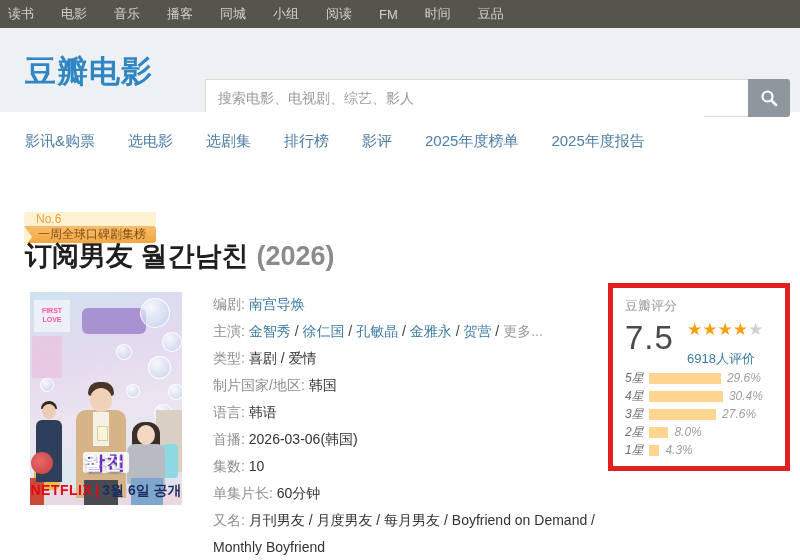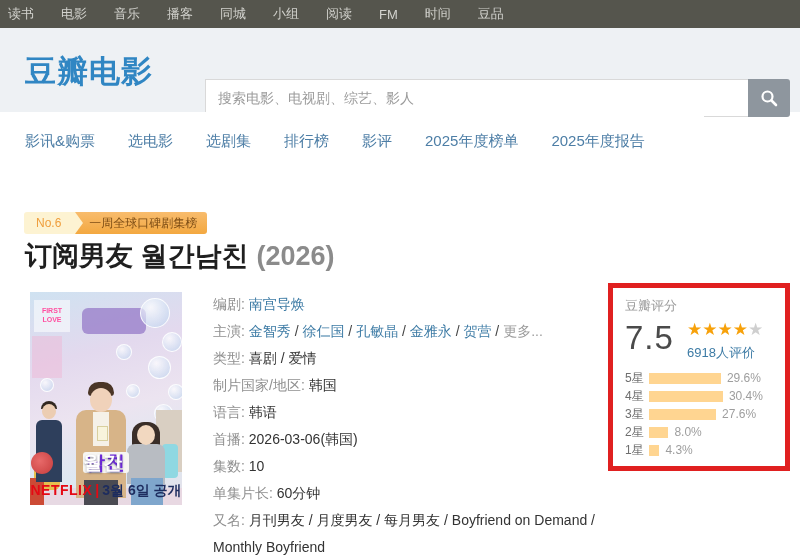--- a/index.html
+++ b/index.html
@@ -22,21 +22,21 @@
   .search-input::placeholder { color:#9b9b9b; }
   .search-btn { width:42px; height:38px; background:#8e969e; border:none;
     border-radius:0 3px 3px 0; cursor:pointer; display:flex; align-items:center; justify-content:center; }
 
   
   .subnav { position:absolute; left:0; top:112px; width:704px; height:58px; background:#fff;
     display:flex; align-items:center; gap:33px; padding-left:25px; }
   .subnav-item { font-size:15px; color:#4d7ea6; cursor:pointer; }
 
   
-  .badge { position:absolute; left:24px; top:212px; height:22px; display:flex; font-size:12px; }
+  .badge { position:absolute; left:24px; top:212px; height:22px; display:flex; font-size:12px;flex-direction:column; }
   .badge-rank { background:#fdf3d2; color:#ef9e3d; display:flex; align-items:center;
     padding:0 14px 0 12px; border-radius:3px 0 0 3px; }
   .badge-list { position:relative; background:linear-gradient(#f8bc6d,#f3a840); color:#7d4d15;
     display:flex; align-items:center; padding:0 10px 0 14px; border-radius:0 3px 3px 0; }
   .badge-list::before { content:""; position:absolute; left:0; top:0;
     border-top:11px solid transparent; border-bottom:11px solid transparent;
     border-left:8px solid #fdf3d2; }
 
   
   .page-title { position:absolute; left:25px; top:238px; font-size:27px; font-weight:bold; color:#1f1f1f; }
@@ -92,22 +92,22 @@
   
   .rating-box { position:absolute; left:608px; top:283px; width:182px; height:188px;
     border:5px solid #e02020; background:#fff; padding:9px 12px; }
   .rating-heading { font-size:13px; color:#9b9b9b; }
   .score-row { display:flex; margin-top:4px; }
   .score { font-size:33px; color:#4a4a4a; width:62px; letter-spacing:1px; }
   .stars-col { padding-top:2px; }
   .star { font-size:17px; line-height:17px; }
   .star.on { color:#f7a10a; }
   .star.off { color:#cfcfcf; }
-  .votes { font-size:13px; color:#3d7ba5; margin-top:5px; cursor:pointer; }
-  .dist { margin-top:7px; }
+  .votes { font-size:13px; color:#3d7ba5; margin-top:11px; cursor:pointer; }
+  .dist { margin-top:1px;font-style:italic; }
   .dist-row { display:flex; align-items:center; height:18px; }
   .dist-label { font-size:12px; color:#6e6e6e; width:24px; }
   .dist-bar { height:11px; background:#ffd591; margin-right:6px; }
   .dist-pct { font-size:12px; color:#9e9e9e; }
 </style>
 </head>
 <body>
 
 <div class="topbar">
     <span class="topnav-item">读书</span>

